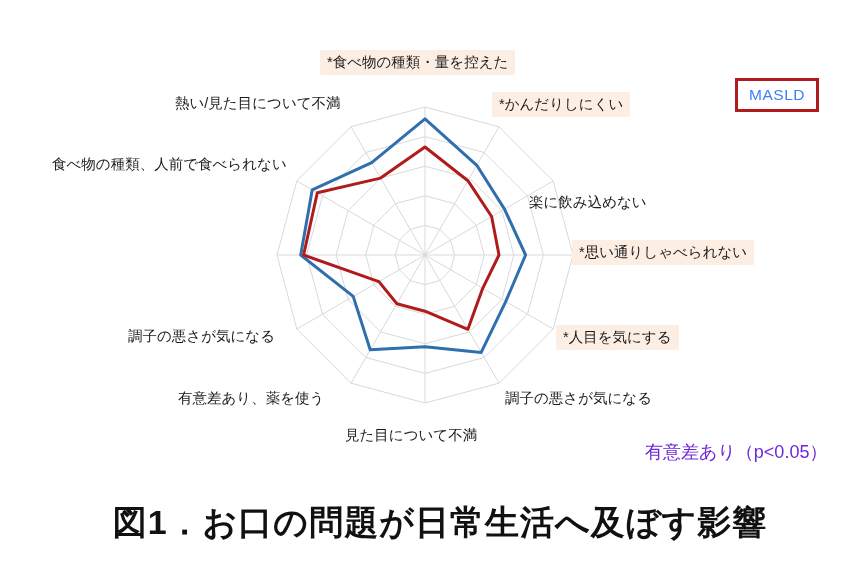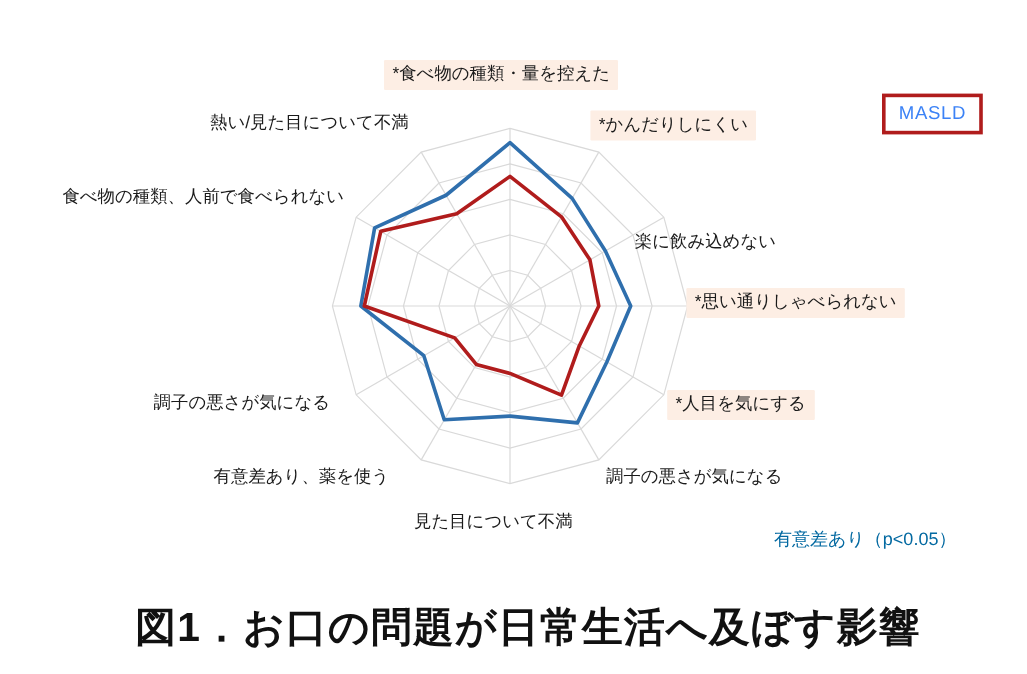--- a/index.html
+++ b/index.html
@@ -68,22 +68,22 @@
     width: 84px;
     height: 34px;
     border: 3px solid #b01c1c;
     color: #3b82f6;
     margin-left: 12px;
   }
   #significance-note {
     position: absolute;
     left: 645px;
     top: 440px;
-    font-size: 15px;
-    color: #0369a1;
+    font-size: 18px;
+    color: #6d28d9;
     white-space: nowrap;
   }
   #figure-caption {
     position: absolute;
     left: 0;
     top: 500px;
     width: 856px;
     text-align: center;
     font-size: 34px;
     font-weight: bold;

